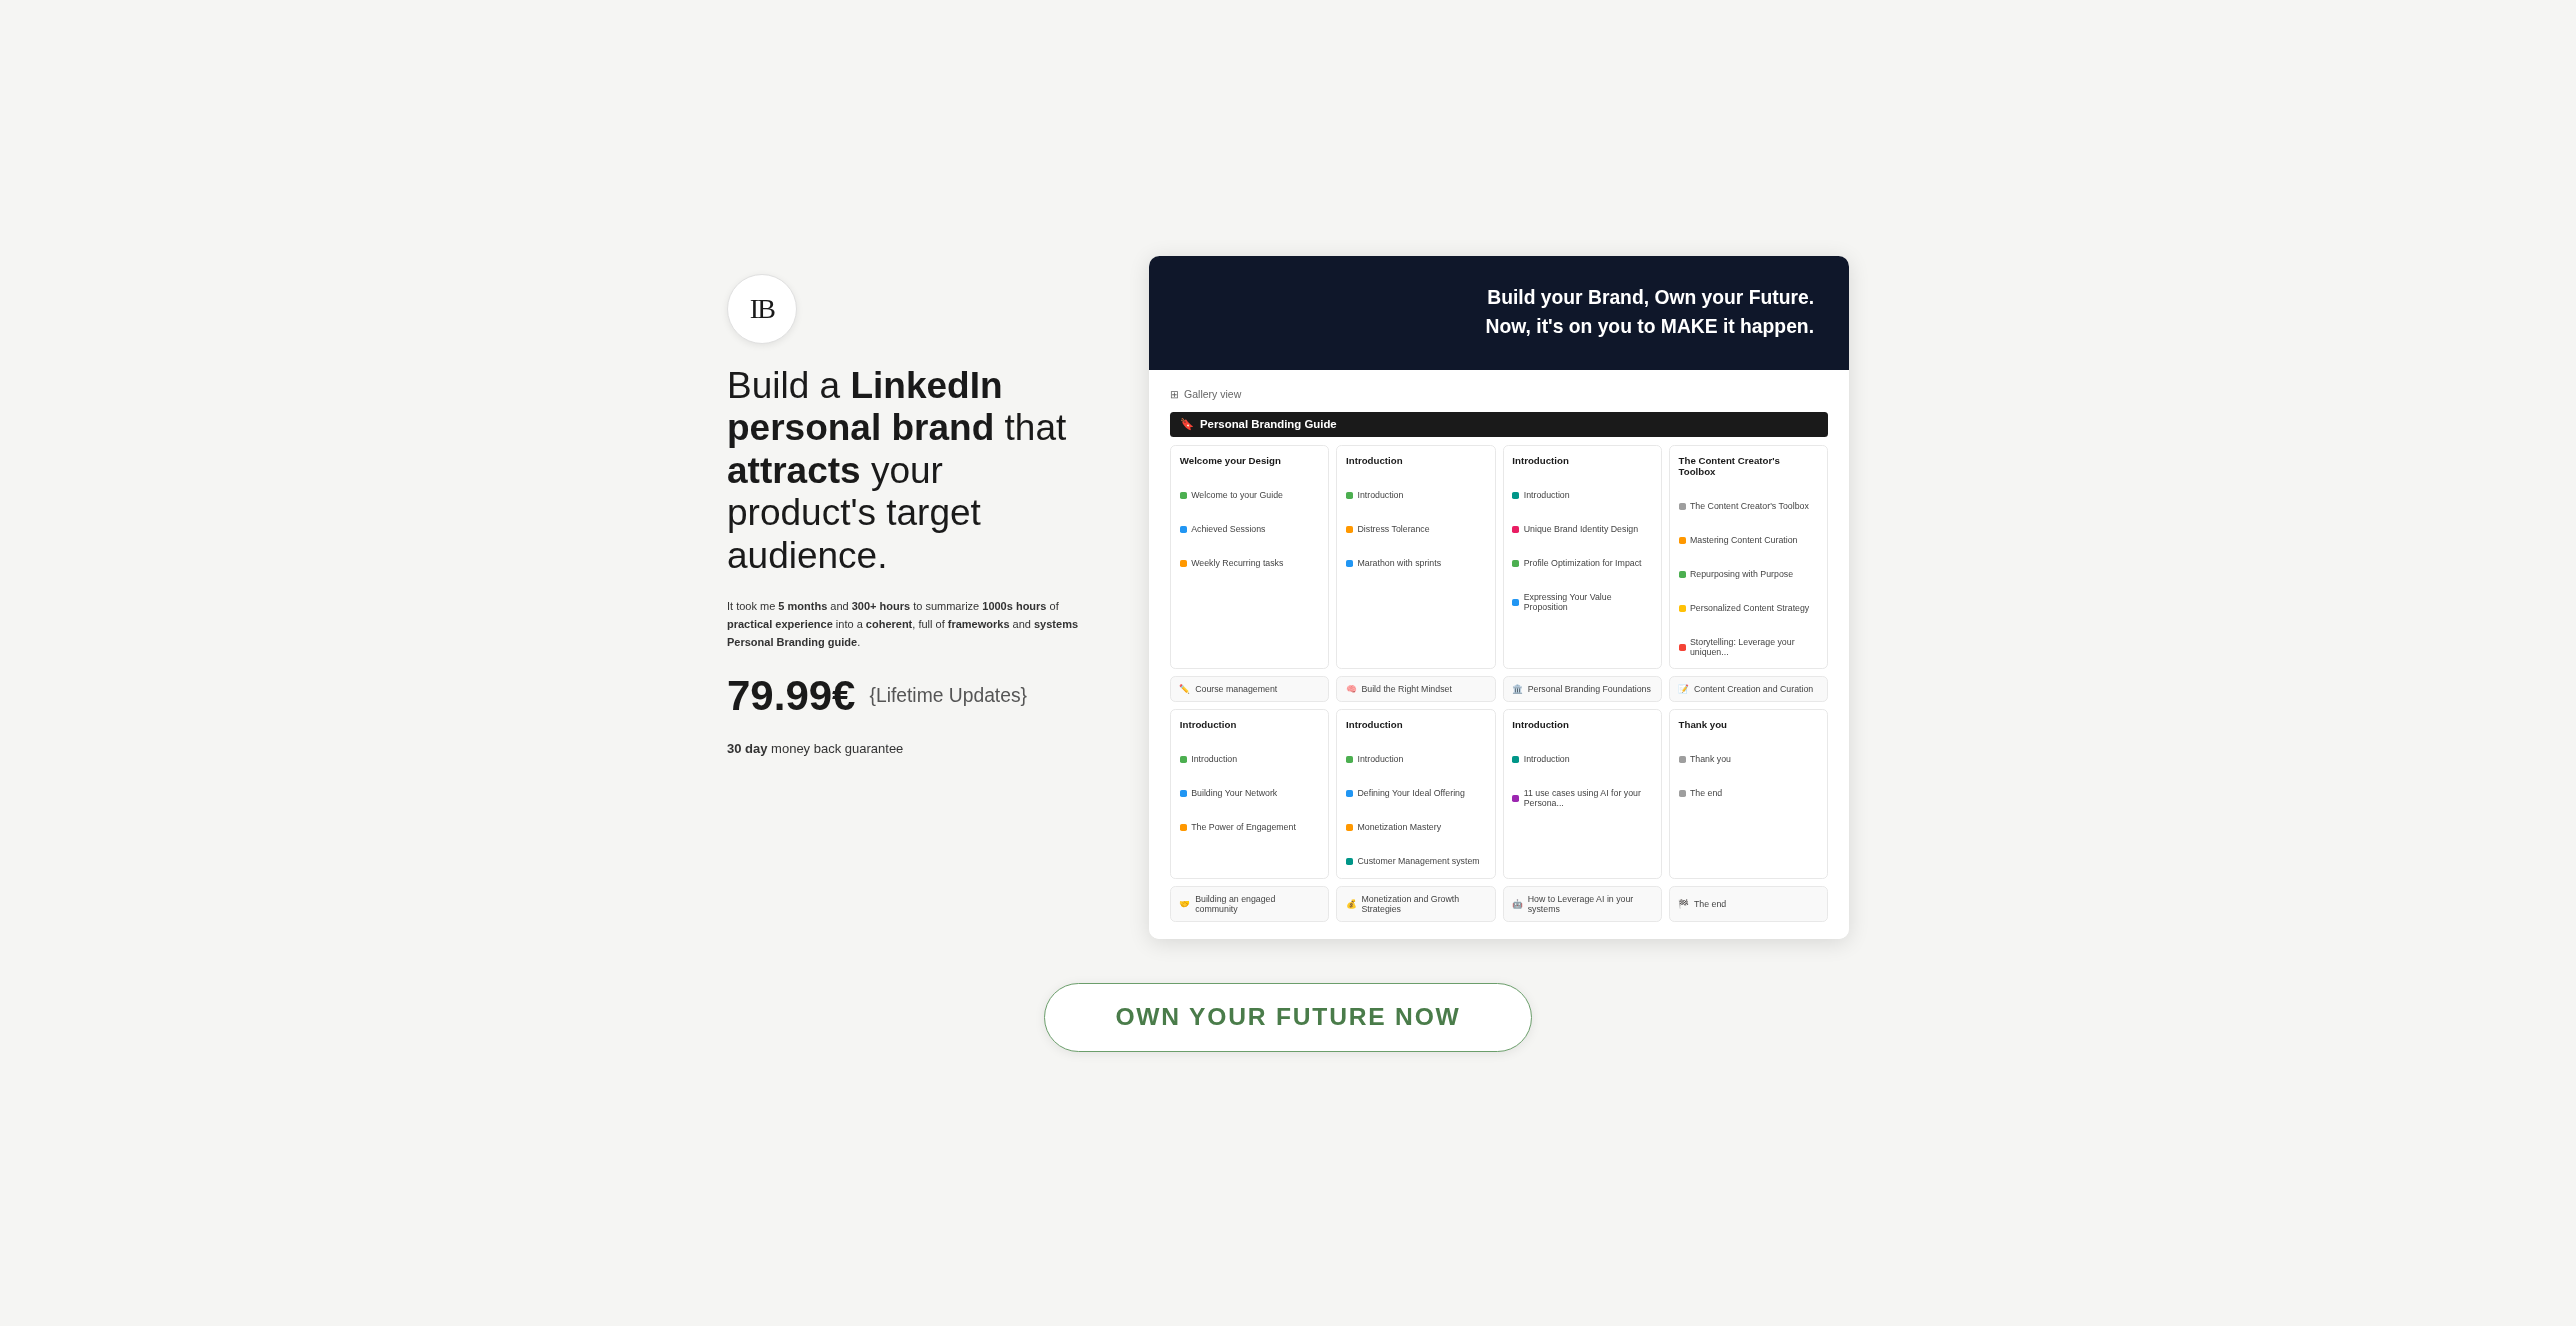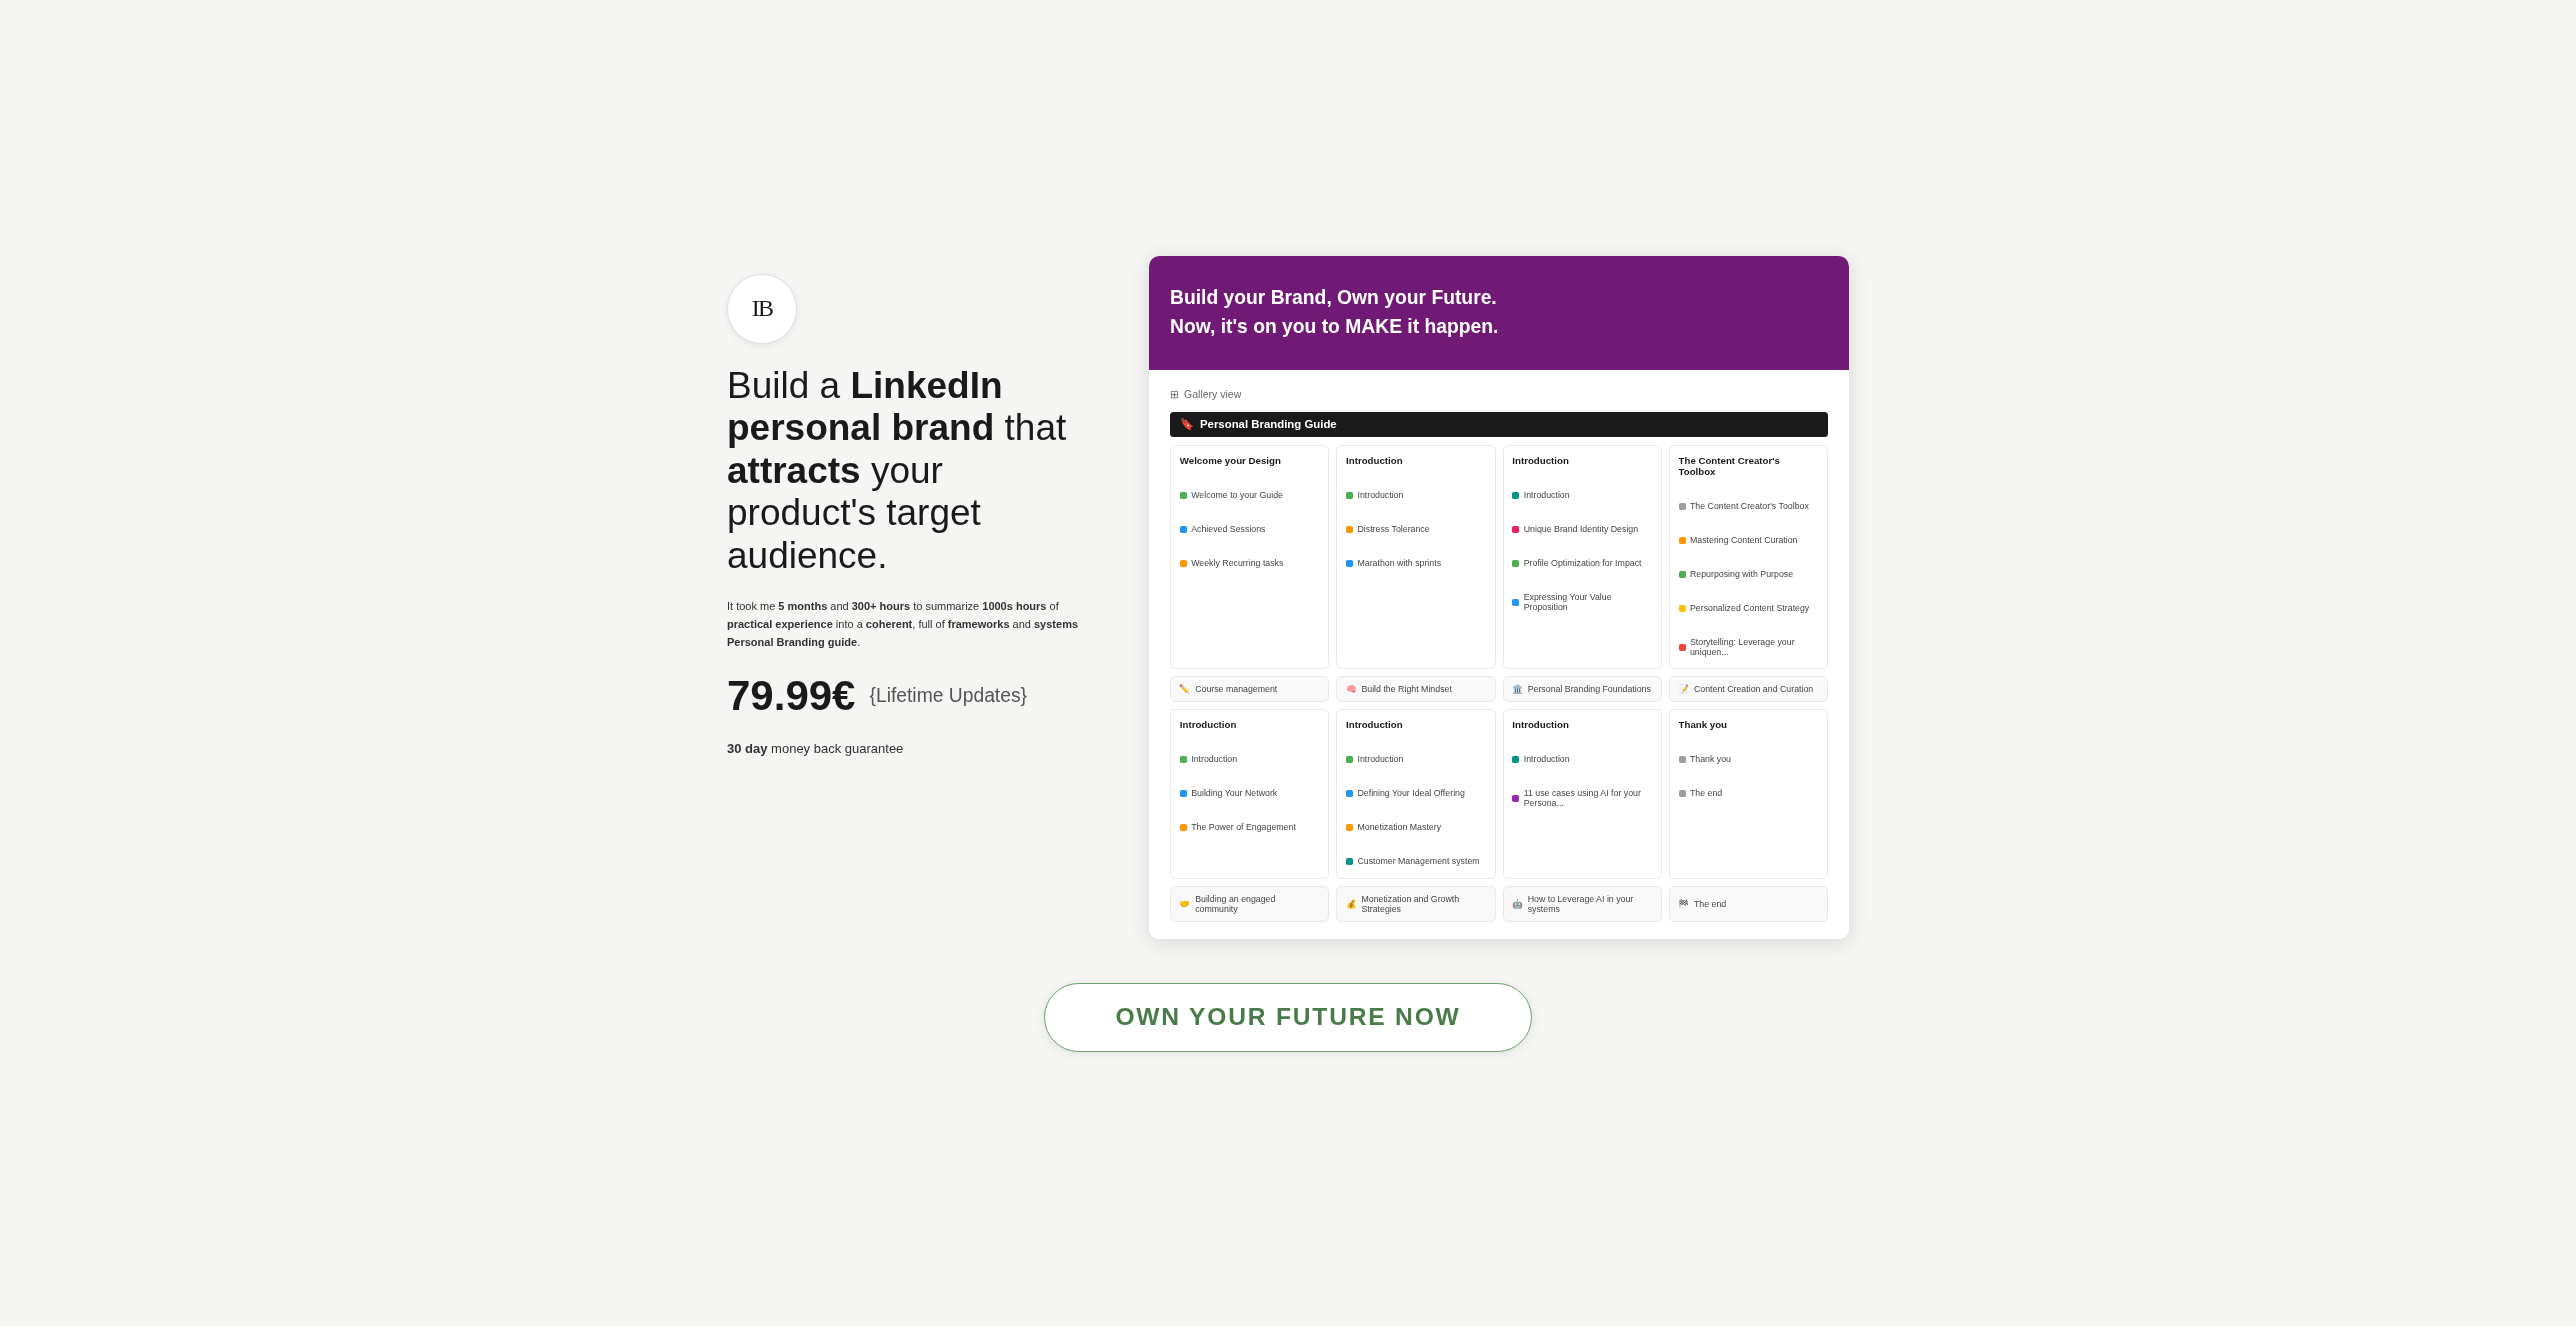--- a/index.html
+++ b/index.html
@@ -46,21 +46,21 @@
       border-radius: 50%;
       background: white;
       display: flex;
       align-items: center;
       justify-content: center;
       border: 0.9px solid #e0e0e0;
       box-shadow: 0 1.8px 7px rgba(0,0,0,0.08);
     }
 
     .logo-text {
-      font-size: 24px;
+      font-size: 28px;
       font-weight: 300;
       letter-spacing: -1.8px;
       color: #1a1a1a;
       font-family: Georgia, serif;
     }
 
     .headline {
       font-size: 37px;
       line-height: 1.15;
       color: #1a1a1a;
@@ -105,24 +105,24 @@
     
     .right-panel {
       flex: 1;
       background: white;
       border-radius: 10.5px;
       overflow: hidden;
       box-shadow: 0 3.5px 21px rgba(0,0,0,0.12);
     }
 
     .course-header {
-      background: #701a75;
+      background: #0f172a;
       color: white;
-      padding: 28px 21px;
-      text-align: left;
+      padding: 28px 35px;
+      text-align: right;
     }
 
     .course-header-title {
       font-size: 19.3px;
       font-weight: 600;
       line-height: 1.5;
     }
 
     .course-body {
       padding: 17.5px 21px;

